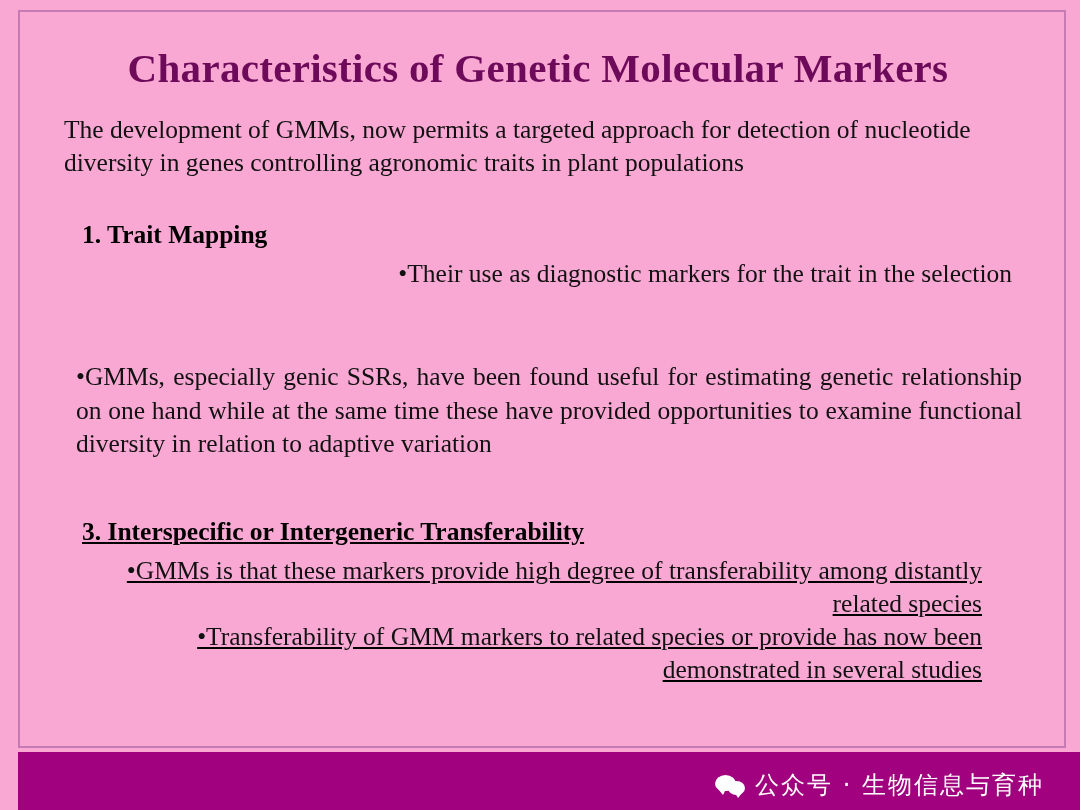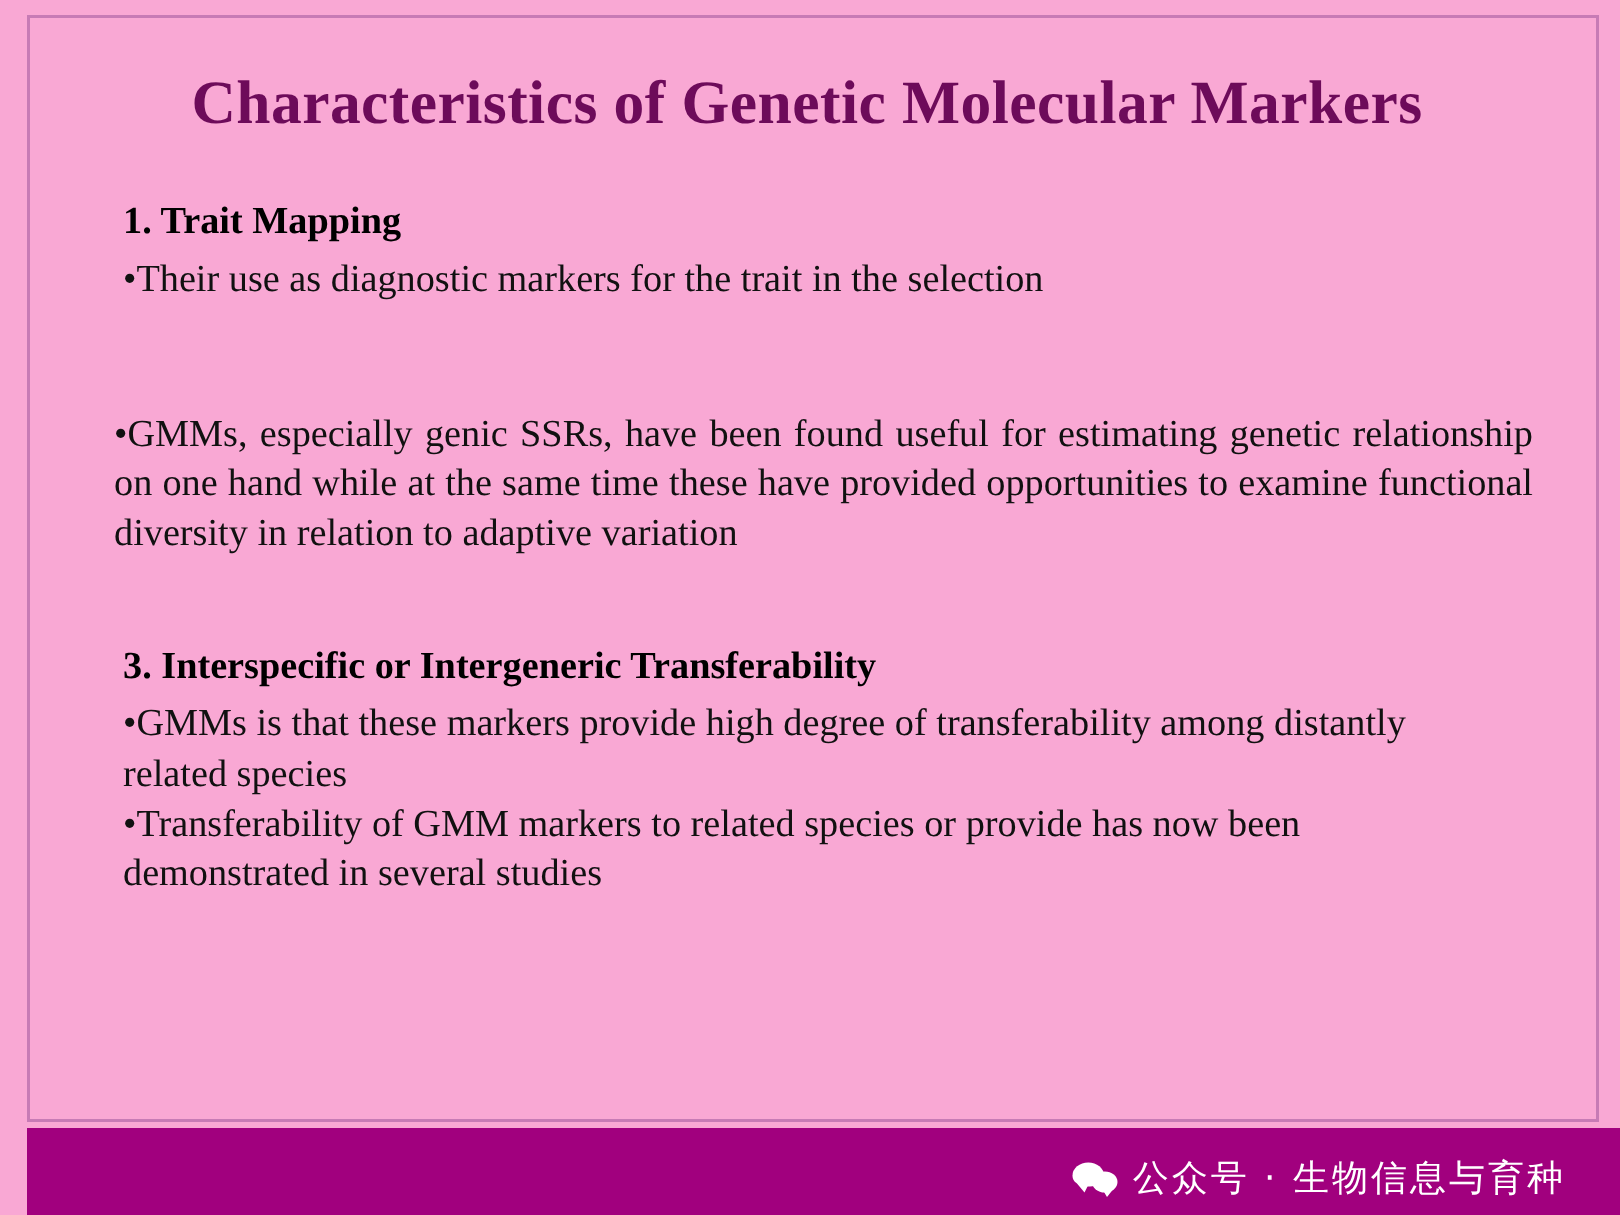--- a/index.html
+++ b/index.html
@@ -54,33 +54,34 @@
     color: #111111;
     line-height: 1.3;
     margin: 0 0 10px 10px;
     max-width: 935px;
   }
   .section {
     margin-top: 34px;
   }
   .section.s1 { margin-top: 40px; margin-left: 28px; }
   .section.s2 { margin-top: 70px; margin-left: 22px; }
-  .section.s3 { margin-top: 56px; margin-left: 28px; }
+  .section.s3 { margin-top: 56px; margin-left: 28px; text-decoration: underline; }
   .sec-head {
     font-size: 25.5px;
     font-weight: bold;
     color: #000000;
     margin: 10px 0 6px 0;
     line-height: 1.25;
   }
   .bullet {
     font-size: 25.5px;
     color: #111111;
     line-height: 1.3;
     margin: 0;
+    text-align: right;
   }
   .bullet.justify {
     text-align: justify;
     max-width: 962px;
   }
   .bullet.s1-b { max-width: 930px; }
   .bullet.s3-b { max-width: 900px; }
   .footer {
     position: absolute;
     left: 18px;
@@ -156,20 +157,21 @@
 <body>
 
 <div class="slide">
 
   <div class="slide-border"></div>
 
   <div class="content">
 
     <h1 class="title">Characteristics of Genetic Molecular Markers</h1>
 
+    <p class="intro">The development of GMMs, now permits a targeted approach for detection of nucleotide diversity in genes controlling agronomic traits in plant populations</p>
 
     <div class="section s1">
       <div class="sec-head">1. Trait Mapping</div>
       <p class="bullet s1-b">•Their use as diagnostic markers for the trait in the selection</p>
     </div>
 
     <div class="section s2">
       <p class="bullet justify">•GMMs, especially genic SSRs, have been found useful for estimating genetic relationship on one hand while at the same time these have provided opportunities to examine functional diversity in relation to adaptive variation</p>
     </div>
 

